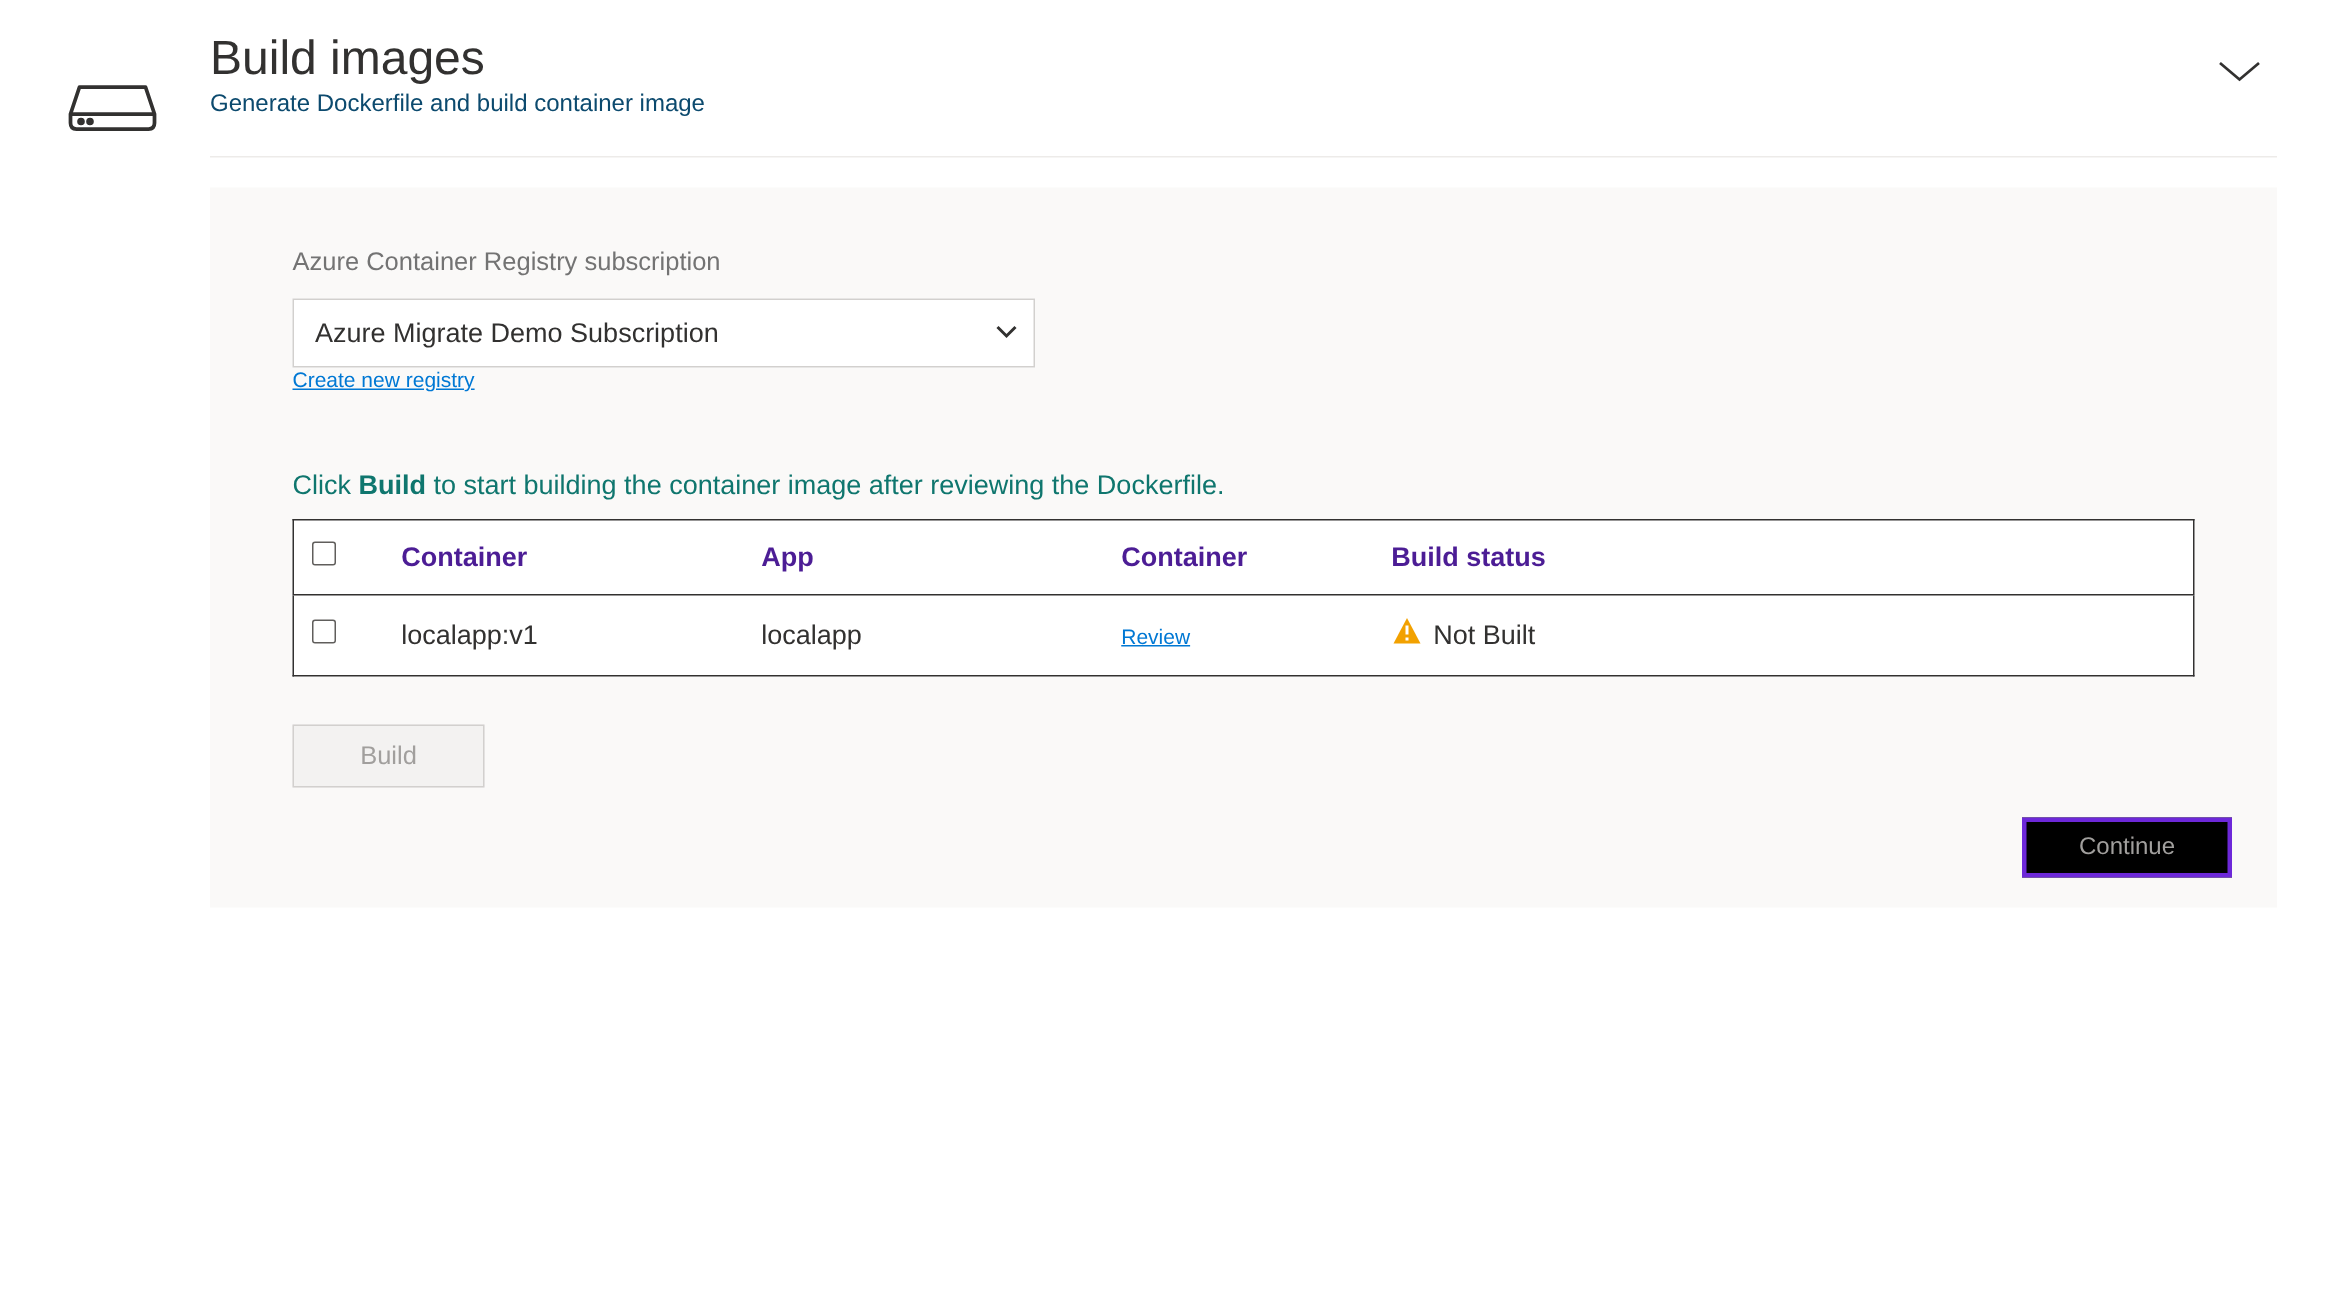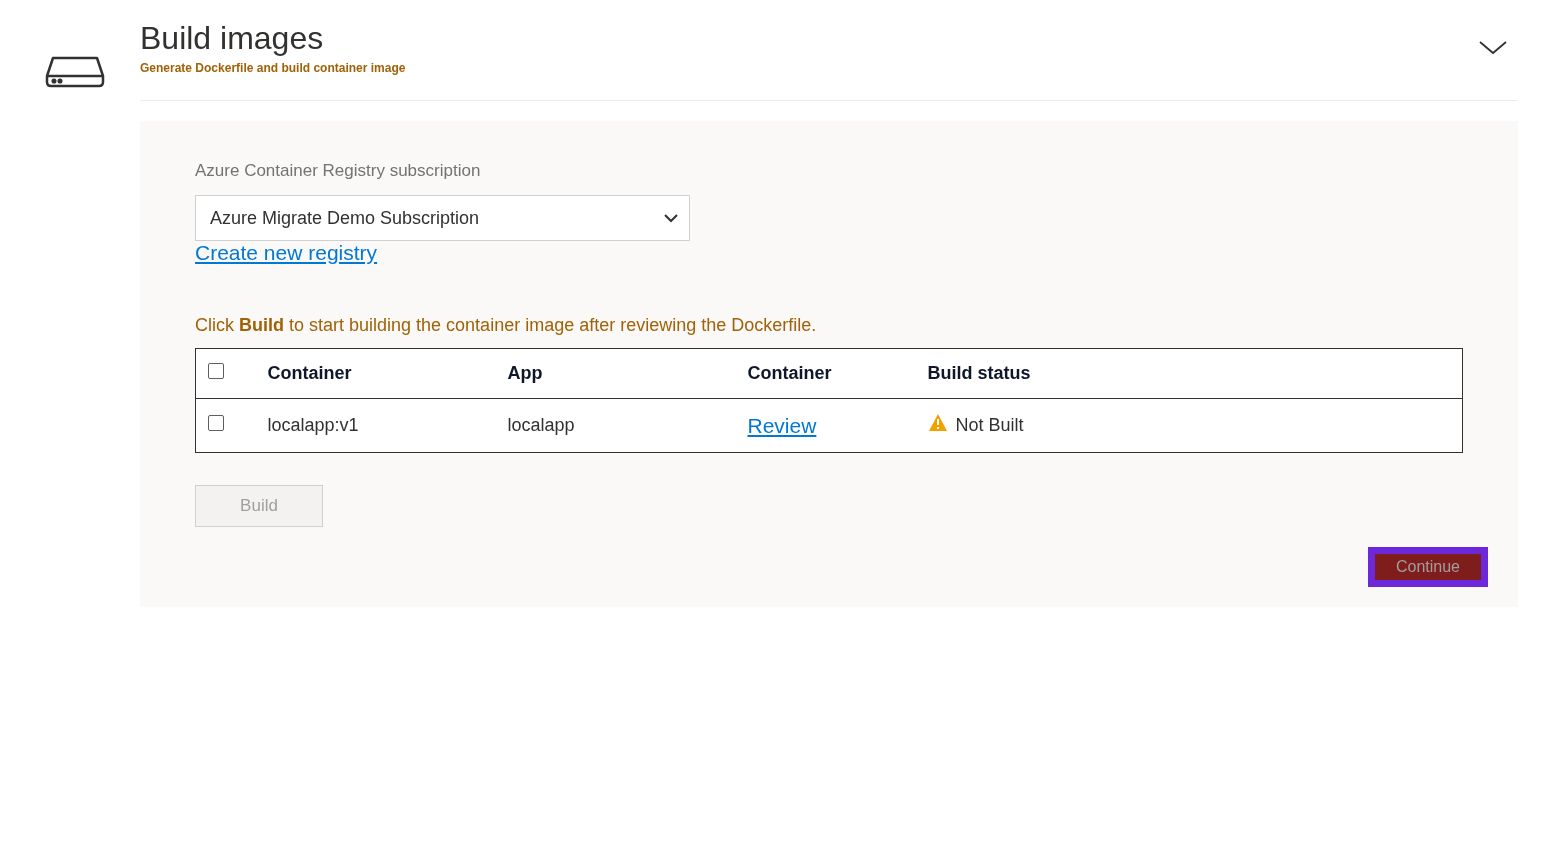--- a/index.html
+++ b/index.html
@@ -36,23 +36,23 @@
       padding-bottom: 25px;
       border-bottom: 1px solid #edebe9;
     }
     .header-text h1 {
       font-size: 32px;
       font-weight: 400;
       color: #323130;
       margin-bottom: 4px;
     }
     .header-text p {
-      font-size: 12px;
-      color: #a16207;
-      font-weight: 700;
+      font-size: 16px;
+      color: #0c4a6e;
+      font-weight: 400;
     }
     .chevron-box {
       padding-top: 20px;
       padding-right: 10px;
     }
     .content-panel {
       background: #faf9f8;
       margin-top: 20px;
       padding: 40px 55px 30px 55px;
       position: relative;
@@ -85,26 +85,26 @@
     .select-chevron {
       position: absolute;
       right: 12px;
       top: 50%;
       transform: translateY(-50%);
       pointer-events: none;
     }
     .link {
       color: #0078d4;
       text-decoration: underline;
-      font-size: 21px;
+      font-size: 14px;
       cursor: pointer;
     }
     .instruction {
       font-size: 18px;
-      color: #a16207;
+      color: #0f766e;
       margin-top: 50px;
       margin-bottom: 12px;
     }
     .instruction b {
       font-weight: 600;
     }
     .table {
       width: 100%;
       border: 1px solid #323130;
       border-collapse: collapse;
@@ -113,21 +113,21 @@
     .table th, .table td {
       text-align: left;
       padding: 14px 12px;
       font-size: 18px;
     }
     .table thead tr {
       border-bottom: 1px solid #323130;
     }
     .table th {
       font-weight: 600;
-      color: #0f172a;
+      color: #4c1d95;
     }
     .col-check {
       width: 60px;
       text-align: center;
     }
     .col-container { width: 240px; }
     .col-app { width: 240px; }
     .col-dockerfile { width: 180px; }
     .checkbox {
       width: 16px;
@@ -153,24 +153,24 @@
       font-size: 17px;
       cursor: not-allowed;
       display: flex;
       align-items: center;
       justify-content: center;
     }
     .continue-btn {
       position: absolute;
       right: 30px;
       bottom: 20px;
-      width: 120px;
+      width: 140px;
       height: 40px;
-      background: #7f1d1d;
-      border: 7px solid #6d28d9;
+      background: #000000;
+      border: 3px solid #6d28d9;
       color: #a19f9d;
       font-size: 16px;
       cursor: not-allowed;
       display: flex;
       align-items: center;
       justify-content: center;
     }
     .content-panel {
       padding-bottom: 80px;
     }

